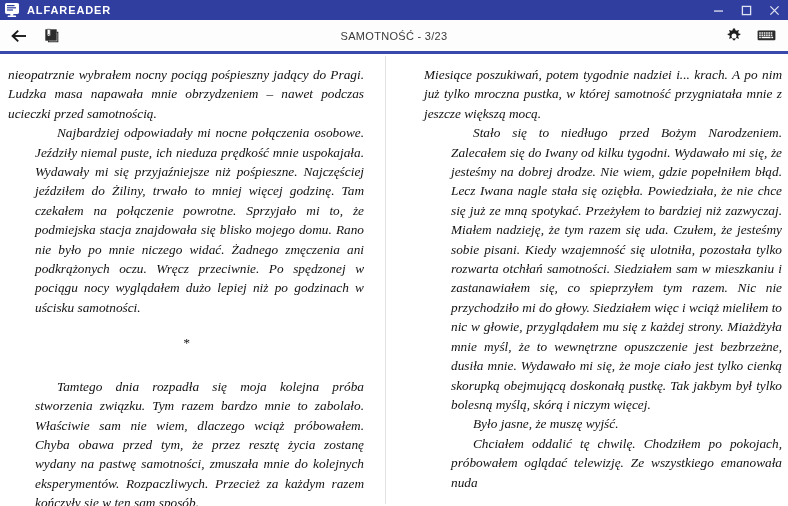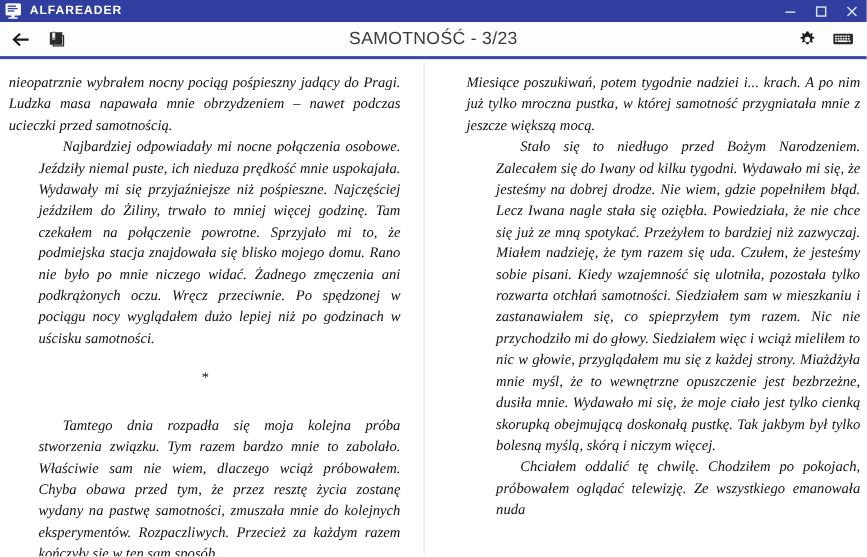--- a/index.html
+++ b/index.html
@@ -14,20 +14,21 @@
     font-family: "Liberation Sans", sans-serif;
   }
 
   .app {
     width: 788px;
     height: 506px;
     display: flex;
     flex-direction: column;
     position: relative;
     background: #ffffff;
+    justify-content: center;
   }
 
   
   .titlebar {
     height: 20px;
     min-height: 20px;
     background: #303F9F;
     display: flex;
     align-items: center;
     padding: 0 0 0 2px;
@@ -89,21 +90,21 @@
     justify-content: center;
     color: #222222;
   }
   .tb-btn svg { display: block; }
   .tb-left { display: flex; align-items: center; padding-left: 3px; }
   .tb-right { display: flex; align-items: center; margin-left: auto; padding-right: 6px; }
   .tb-title {
     position: absolute;
     left: 0; right: 0;
     text-align: center;
-    font-size: 16px;
+    font-size: 11px;
     color: #3a3a3a;
     letter-spacing: 0.3px;
     font-family: "Liberation Sans", sans-serif;
     pointer-events: none;
   }
 
   
   .reader {
     flex: 1;
     display: flex;
@@ -257,18 +258,19 @@
         <p class="indent">Tamtego dnia rozpadła się moja kolejna próba stworzenia związku. Tym razem bardzo mnie to zabolało. Właściwie sam nie wiem, dlaczego wciąż próbowałem. Chyba obawa przed tym, że przez resztę życia zostanę wydany na pastwę samotności, zmuszała mnie do kolejnych eksperymentów. Rozpaczliwych. Przecież za każdym razem kończyły się w ten sam sposób.</p>
       </div>
     </div>
 
     <div class="col-divider"></div>
 
     <div class="page-col right">
       <div class="book-text">
         <p>Miesiące poszukiwań, potem tygodnie nadziei i... krach. A po nim już tylko mroczna pustka, w której samotność przygniatała mnie z jeszcze większą mocą.</p>
         <p class="indent">Stało się to niedługo przed Bożym Narodzeniem. Zalecałem się do Iwany od kilku tygodni. Wydawało mi się, że jesteśmy na dobrej drodze. Nie wiem, gdzie popełniłem błąd. Lecz Iwana nagle stała się oziębła. Powiedziała, że nie chce się już ze mną spotykać. Przeżyłem to bardziej niż zazwyczaj. Miałem nadzieję, że tym razem się uda. Czułem, że jesteśmy sobie pisani. Kiedy wzajemność się ulotniła, pozostała tylko rozwarta otchłań samotności. Siedziałem sam w mieszkaniu i zastanawiałem się, co spieprzyłem tym razem. Nic nie przychodziło mi do głowy. Siedziałem więc i wciąż mieliłem to nic w głowie, przyglądałem mu się z każdej strony. Miażdżyła mnie myśl, że to wewnętrzne opuszczenie jest bezbrzeżne, dusiła mnie. Wydawało mi się, że moje ciało jest tylko cienką skorupką obejmującą doskonałą pustkę. Tak jakbym był tylko bolesną myślą, skórą i niczym więcej.</p>
+        <p class="indent">Było jasne, że muszę wyjść.</p>
         <p class="indent">Chciałem oddalić tę chwilę. Chodziłem po pokojach, próbowałem oglądać telewizję. Ze wszystkiego emanowała nuda</p>
       </div>
     </div>
 
   </div>
 </div>
 
 </body></html>

